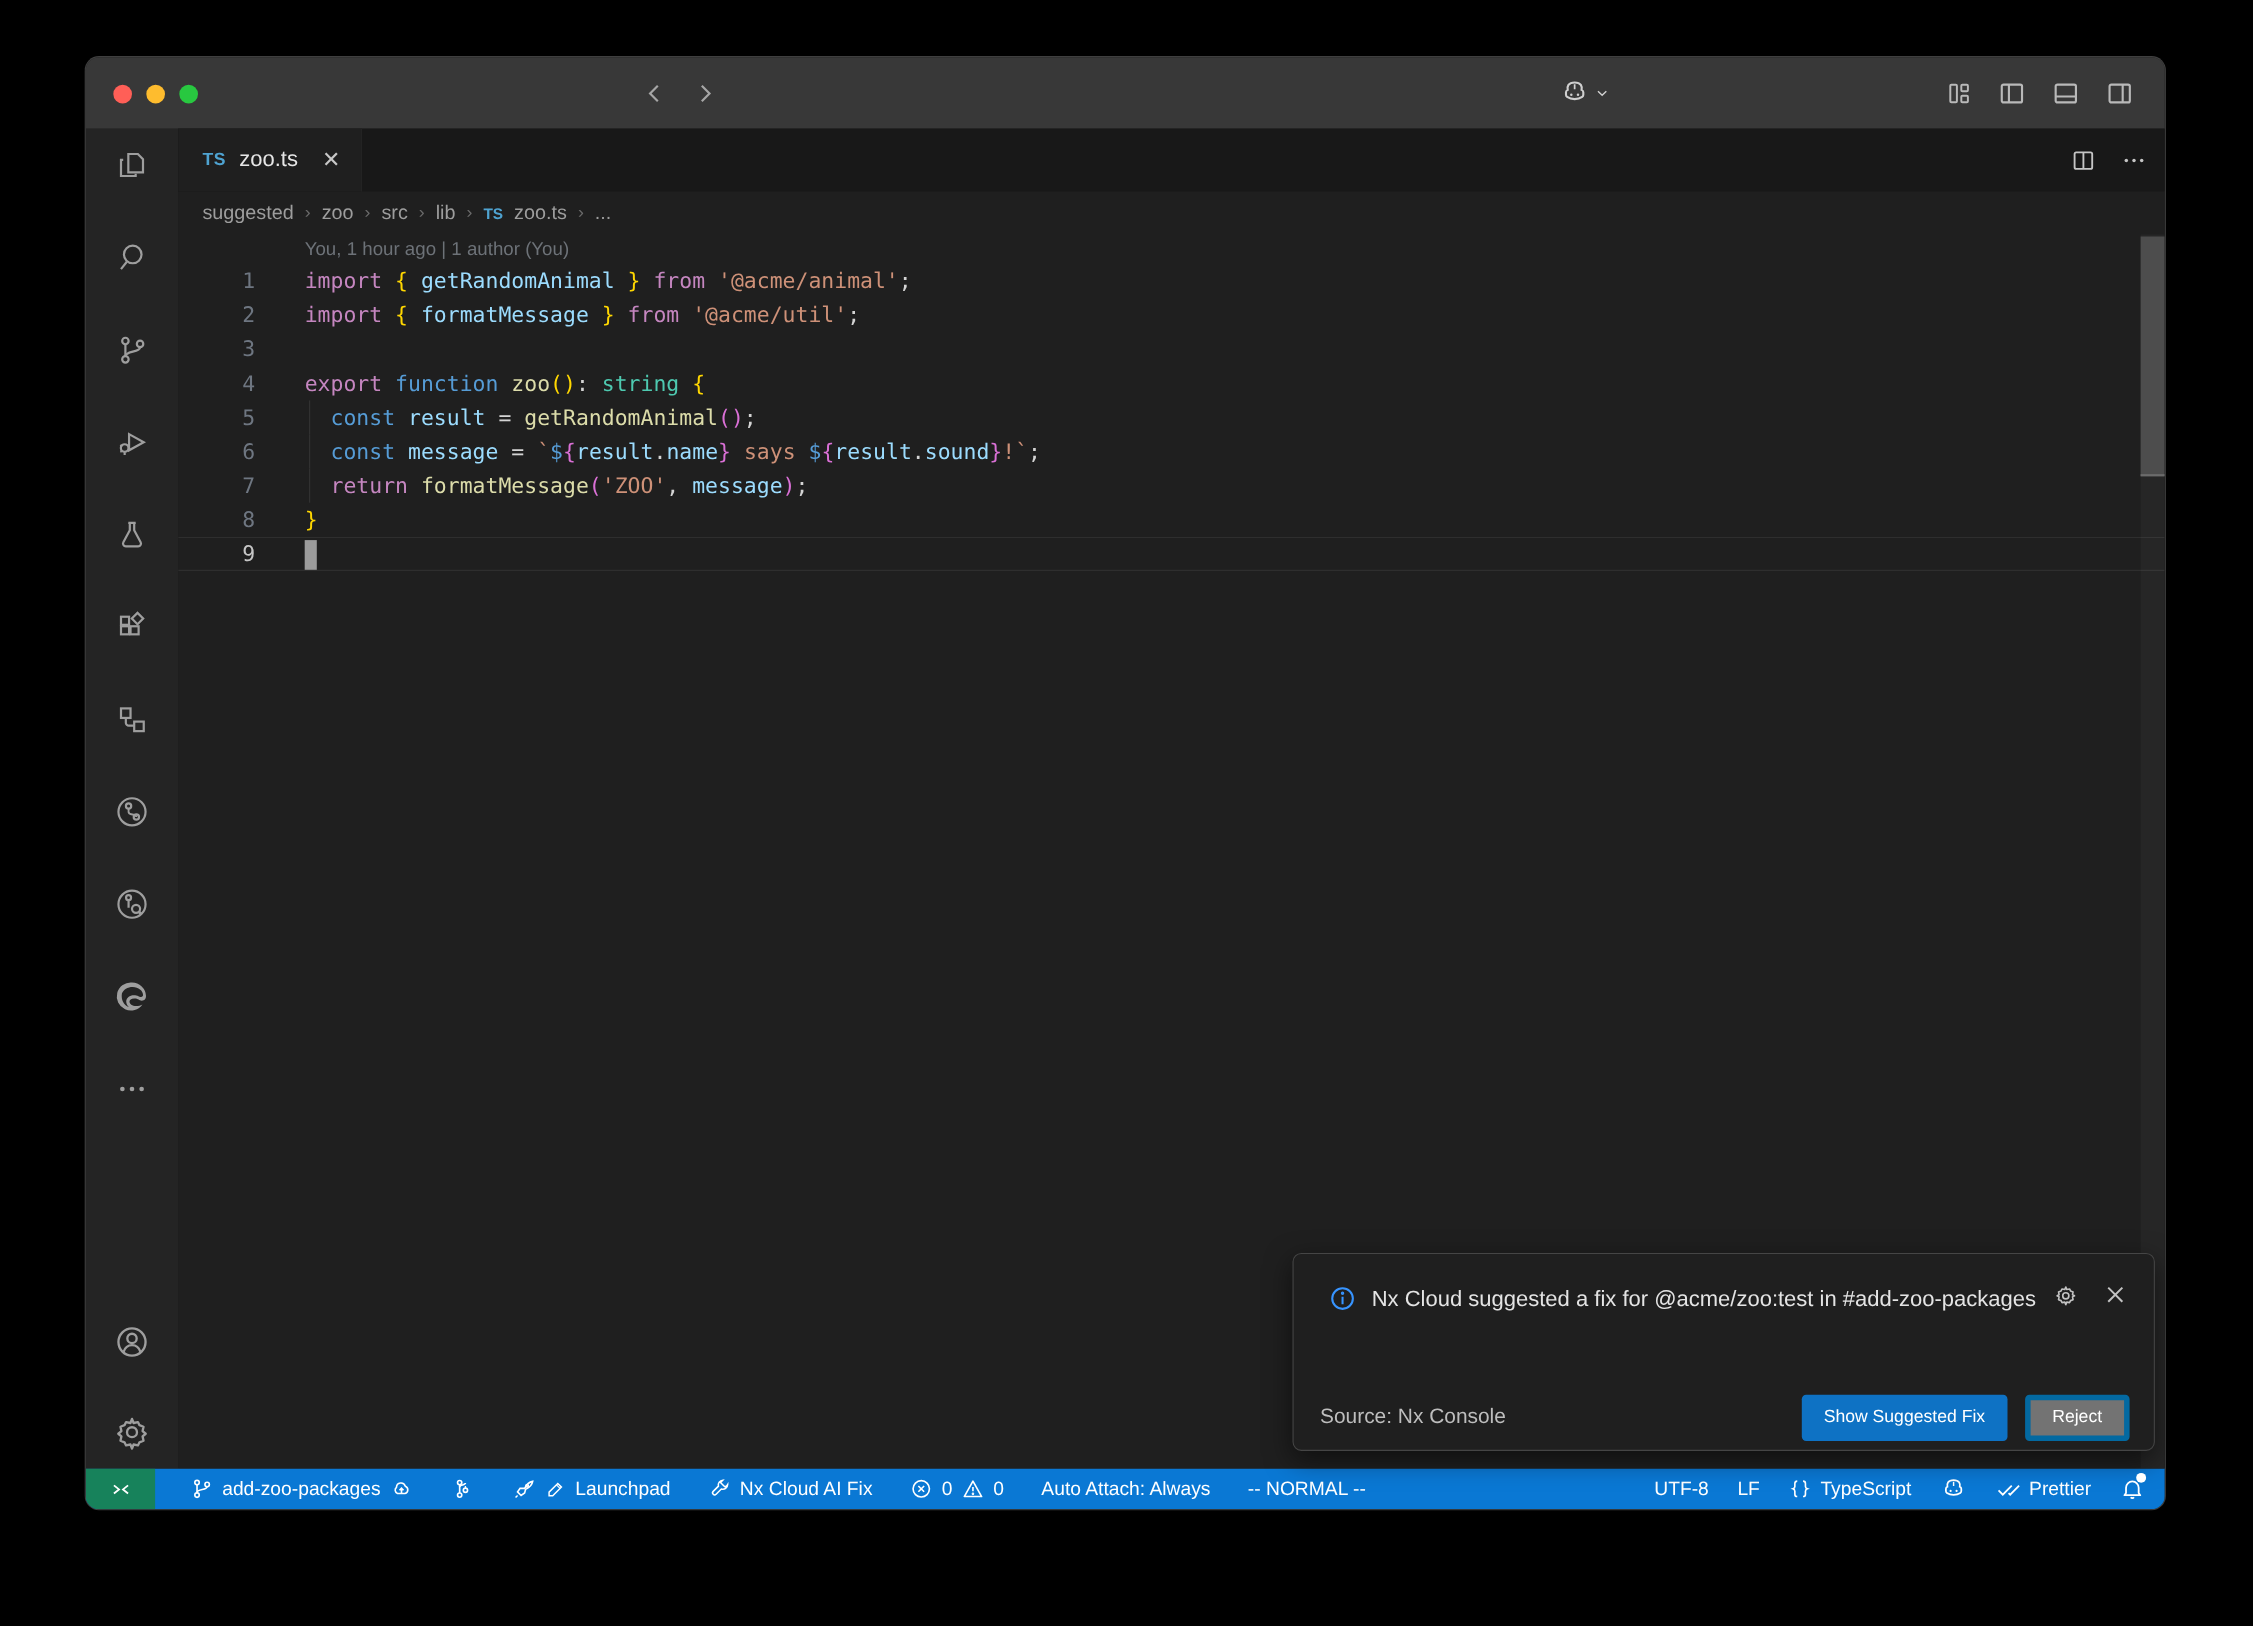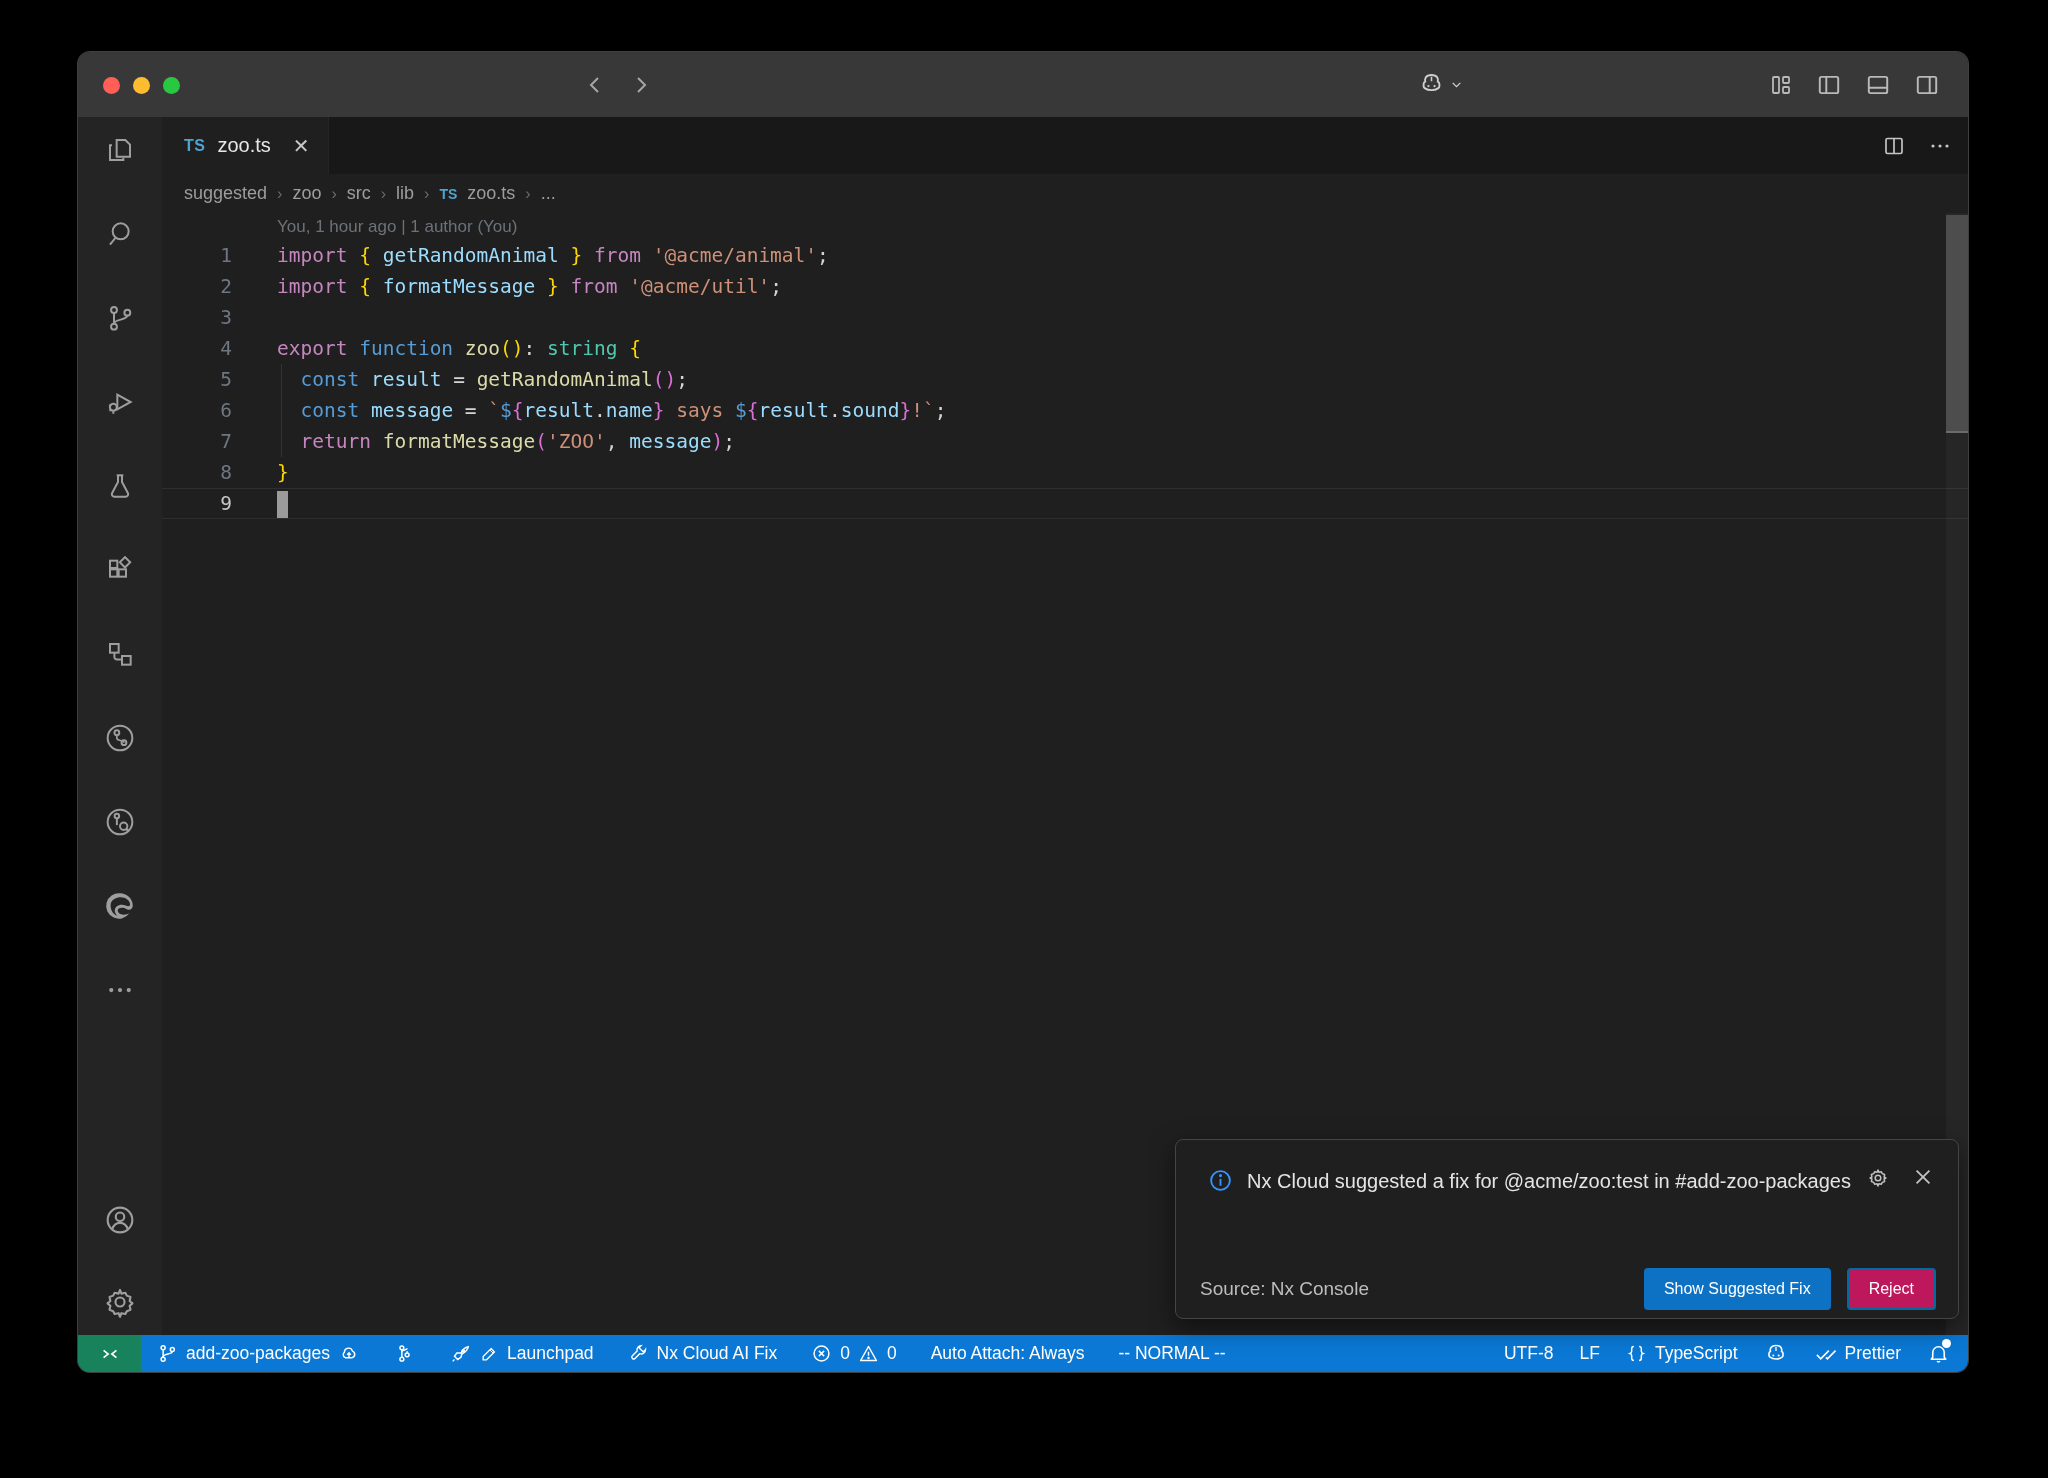--- a/index.html
+++ b/index.html
@@ -68,26 +68,26 @@
            border:1px solid #454545; border-radius:8px; box-shadow:0 8px 24px rgba(0,0,0,.5);
            padding:22px 24px 20px 32px; color:#e4e4e4; }
   .toast-head { display:flex; align-items:flex-start; gap:14px; }
   .toast-msg { flex:1 1 auto; font-size:20px; line-height:1.9; }
   .toast-icons { display:flex; gap:22px; color:#c2c2c2; padding-top:4px; }
   .toast-foot { position:absolute; left:24px; right:22px; bottom:8px; display:flex; align-items:center; }
   .toast-source { color:#bdbdbd; font-size:19px; }
   .toast-btns { margin-left:auto; display:flex; gap:16px; }
   .btn { height:42px; display:flex; align-items:center; padding:0 20px; font-size:16px; border-radius:4px; }
   .btn-primary { background:#0e72c4; color:#fff; }
-  .btn-secondary { background:#be185d; color:#fff; border:2px solid #0369a1; }
+  .btn-secondary { background:#737373; color:#fff; border:5px solid #0369a1; }
 
   
   .statusbar { flex:0 0 37px; background:#0a78d4; display:flex; align-items:stretch; color:#fff; font-size:17.5px; }
   .remote { flex:0 0 63px; background:#17825b; display:flex; align-items:center; justify-content:center; }
-  .sb-left { display:flex; align-items:center; gap:34px; padding-left:16px; }
+  .sb-left { display:flex; align-items:center; gap:34px; padding-left:32px; }
   .sb-right { margin-left:auto; display:flex; align-items:center; gap:26px; padding-right:18px; }
   .sb-item { display:flex; align-items:center; gap:8px; white-space:nowrap; }
   .sb-item svg { flex:0 0 auto; }
   .bell-wrap { position:relative; display:flex; }
   .bell-dot { position:absolute; right:-1px; top:-3px; width:9px; height:9px; border-radius:50%; background:#fff; }
 
   svg { display:block; }
 </style>
 </head>
 <body>

